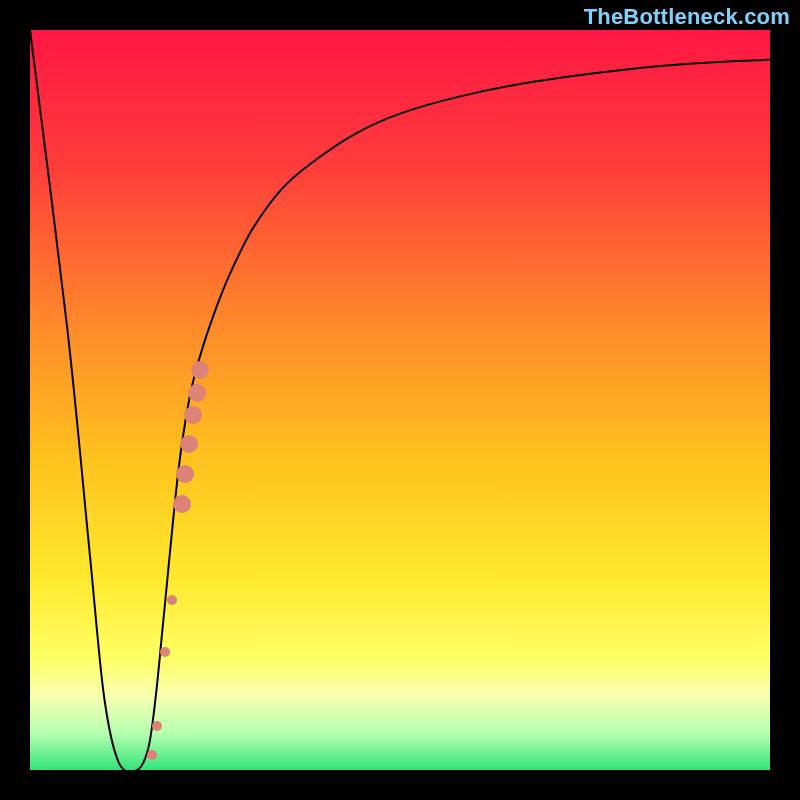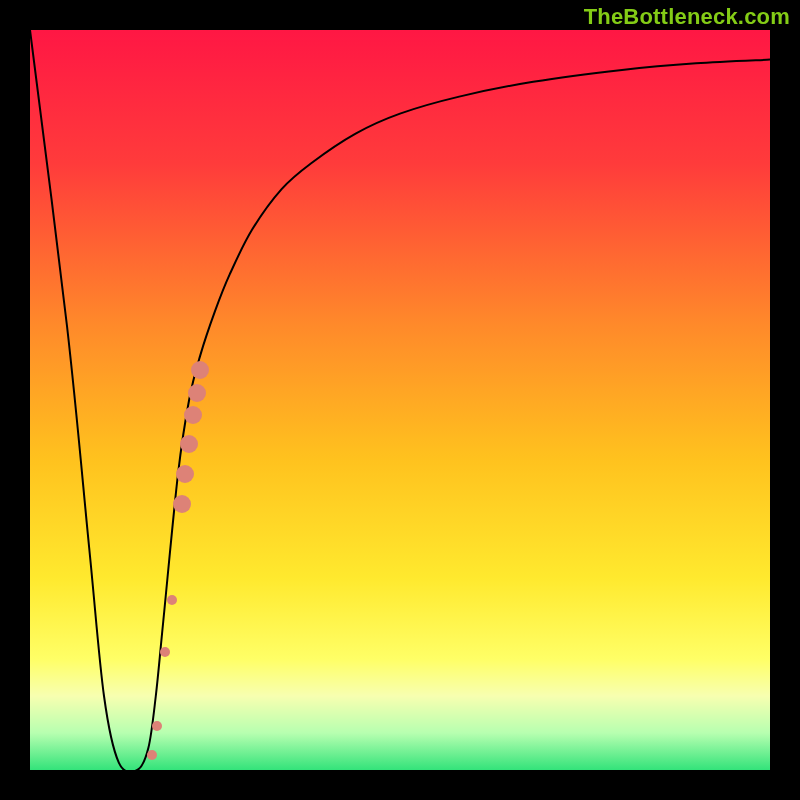--- a/index.html
+++ b/index.html
@@ -14,21 +14,21 @@
   .frame {
     position: relative;
     width: 800px;
     height: 800px;
     background: #000;
   }
   .watermark {
     position: absolute;
     top: 4px;
     right: 10px;
-    color: #84cc16;
+    color: #7dd3fc;
     font-size: 22px;
     font-weight: bold;
     z-index: 5;
     letter-spacing: 0.2px;
   }
   .plot {
     position: absolute;
     left: 30px;
     top: 30px;
     width: 740px;

